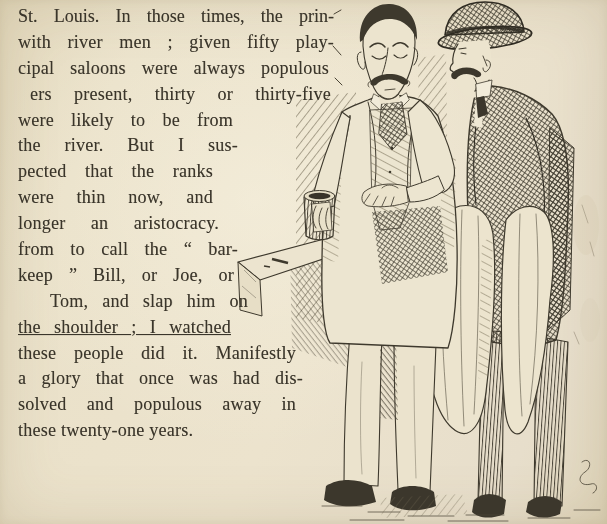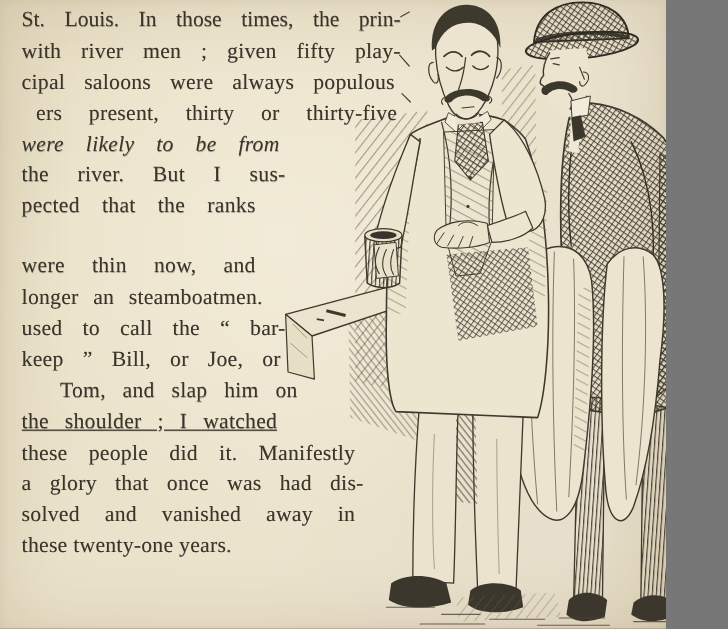--- a/index.html
+++ b/index.html
@@ -1,17 +1,17 @@
 <!DOCTYPE html>
 <html><head>
 <meta charset="utf-8">
 <style>
   html,body { margin:0; padding:0; background:#777; }
   .page {
-    position:relative; width:555px; height:524px; overflow:hidden;
+    position:relative; width:607px; height:524px; overflow:hidden;
     background:
       radial-gradient(ellipse at 42% 38%, rgba(255,252,238,0.35) 0%, rgba(255,252,238,0) 55%),
       linear-gradient(115deg, #e4dabf 0%, #eae1c9 18%, #ece3cd 55%, #e7decb 86%, #e1d7bd 100%);
     font-family:"Liberation Serif","DejaVu Serif",serif;
   }
   .page::after {
     content:""; position:absolute; inset:0; pointer-events:none;
     box-shadow: inset 0 0 60px rgba(125,104,62,0.18), inset 0 0 8px rgba(125,104,62,0.10);
   }
   .text-block {
@@ -19,22 +19,22 @@
     color:#3a352a; font-size:18px; line-height:25.9px;
     text-shadow: 0.3px 0.3px 0.4px rgba(58,53,42,0.35);
   }
   .ln {
     display:block; height:25.9px; overflow:hidden;
     text-align:justify; text-align-last:justify;
     letter-spacing:0.25px; word-break:keep-all;
   }
   .l1 { width:316px; letter-spacing:0; }
   .l2 { width:311px; } .l3 { width:316px; } .l4 { width:301px;margin-left:12px; }
-  .l5 { width:215px;font-style:italic; } .l6 { width:220px; } .l7 { width:195px; }
-  .l8 { width:195px;margin-top:24px; } .l9 { width:188px; } .l10{ width:201px; }
+  .l5 { width:215px; } .l6 { width:220px; } .l7 { width:195px; }
+  .l8 { width:195px; } .l9 { width:188px; } .l10{ width:201px; }
   .l11{ width:196px; } .l12{ width:220px; } .l13{ width:216px; }
   .l14{ width:198px;margin-left:32px; } .l15{ width:213px;text-decoration:underline; } .l16{ width:213px; }
   .l17{ width:278px; } .l18{ width:285px; } .l19{ width:278px; }
   .l20{ width:auto; text-align:right; text-align-last:left; }
   .illus {
     position:absolute; left:230px; top:0; width:377px; height:524px;
     z-index:1; pointer-events:none;
   }
 </style>
 </head>
@@ -44,28 +44,28 @@
 
   <div class="text-block">
     <div class="ln l1">St. Louis.  In those times, the prin-</div>
     <div class="ln l3">with river men ; given fifty play-</div>
     <div class="ln l2">cipal saloons were always populous</div>
     <div class="ln l4">ers present, thirty or thirty-five</div>
     <div class="ln l5">were likely to be from</div>
     <div class="ln l6">the river.  But I sus-</div>
     <div class="ln l7">pected that the ranks</div>
     <div class="ln l8">were thin now, and</div>
-    <div class="ln l10">longer an steamboatmen.</div>
-    <div class="ln l12">used to call the “ bar-</div>
+    <div class="ln l10">longer an aristocracy.</div>
+    <div class="ln l12">from to call the “ bar-</div>
     <div class="ln l13">keep ” Bill, or Joe, or</div>
     <div class="ln l14">Tom, and slap him on</div>
     <div class="ln l15">the shoulder ; I watched</div>
     <div class="ln l17">these people did it.  Manifestly</div>
     <div class="ln l18">a glory that once was had dis-</div>
-    <div class="ln l19">solved and vanished away in</div>
+    <div class="ln l19">solved and populous away in</div>
     <div class="ln l20">these twenty-one years.</div>
   </div>
 
   <svg class="illus" viewBox="0 0 377 524" xmlns="http://www.w3.org/2000/svg" role="img" aria-label="Engraved pen-and-ink illustration: two mustached gentlemen stand talking. The man at left, bareheaded in a light suit with dark cravat, holds a tankard in one hand and gestures with the other above a small counter. The man at right wears a bowler hat and dark crosshatched jacket, an overcoat draped over his arm.">
     <defs>
       <pattern id="pcross" width="4" height="4" patternUnits="userSpaceOnUse" patternTransform="rotate(35)">
         <path d="M0 0.5 H4 M0.5 0 V4" stroke="#3e392d" stroke-width="0.75"></path>
       </pattern>
       <pattern id="pdiag" width="4.2" height="4.2" patternUnits="userSpaceOnUse" patternTransform="rotate(52)">
         <path d="M0 0.6 H4.2" stroke="#433d2f" stroke-width="0.8"></path>

